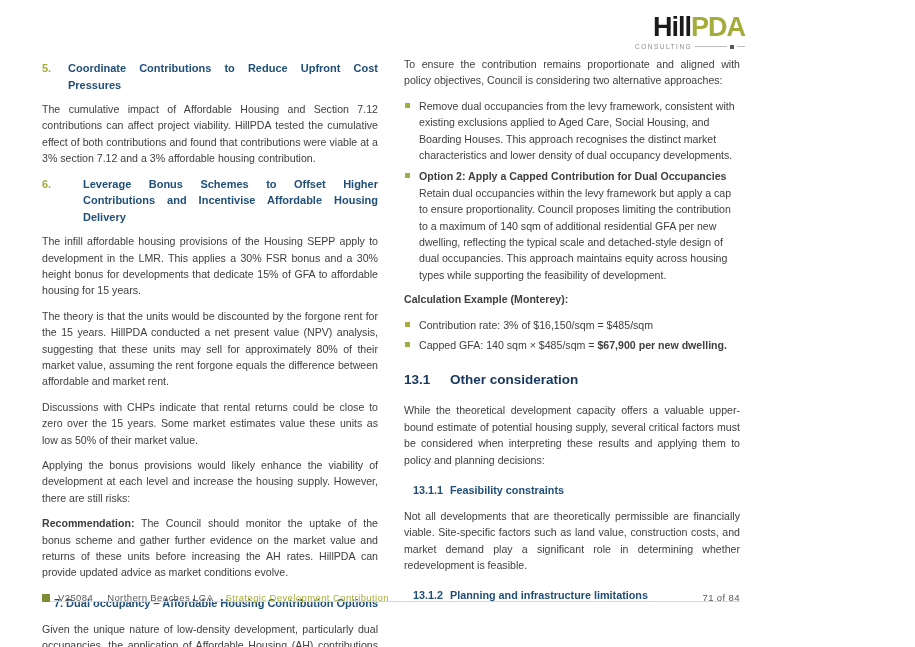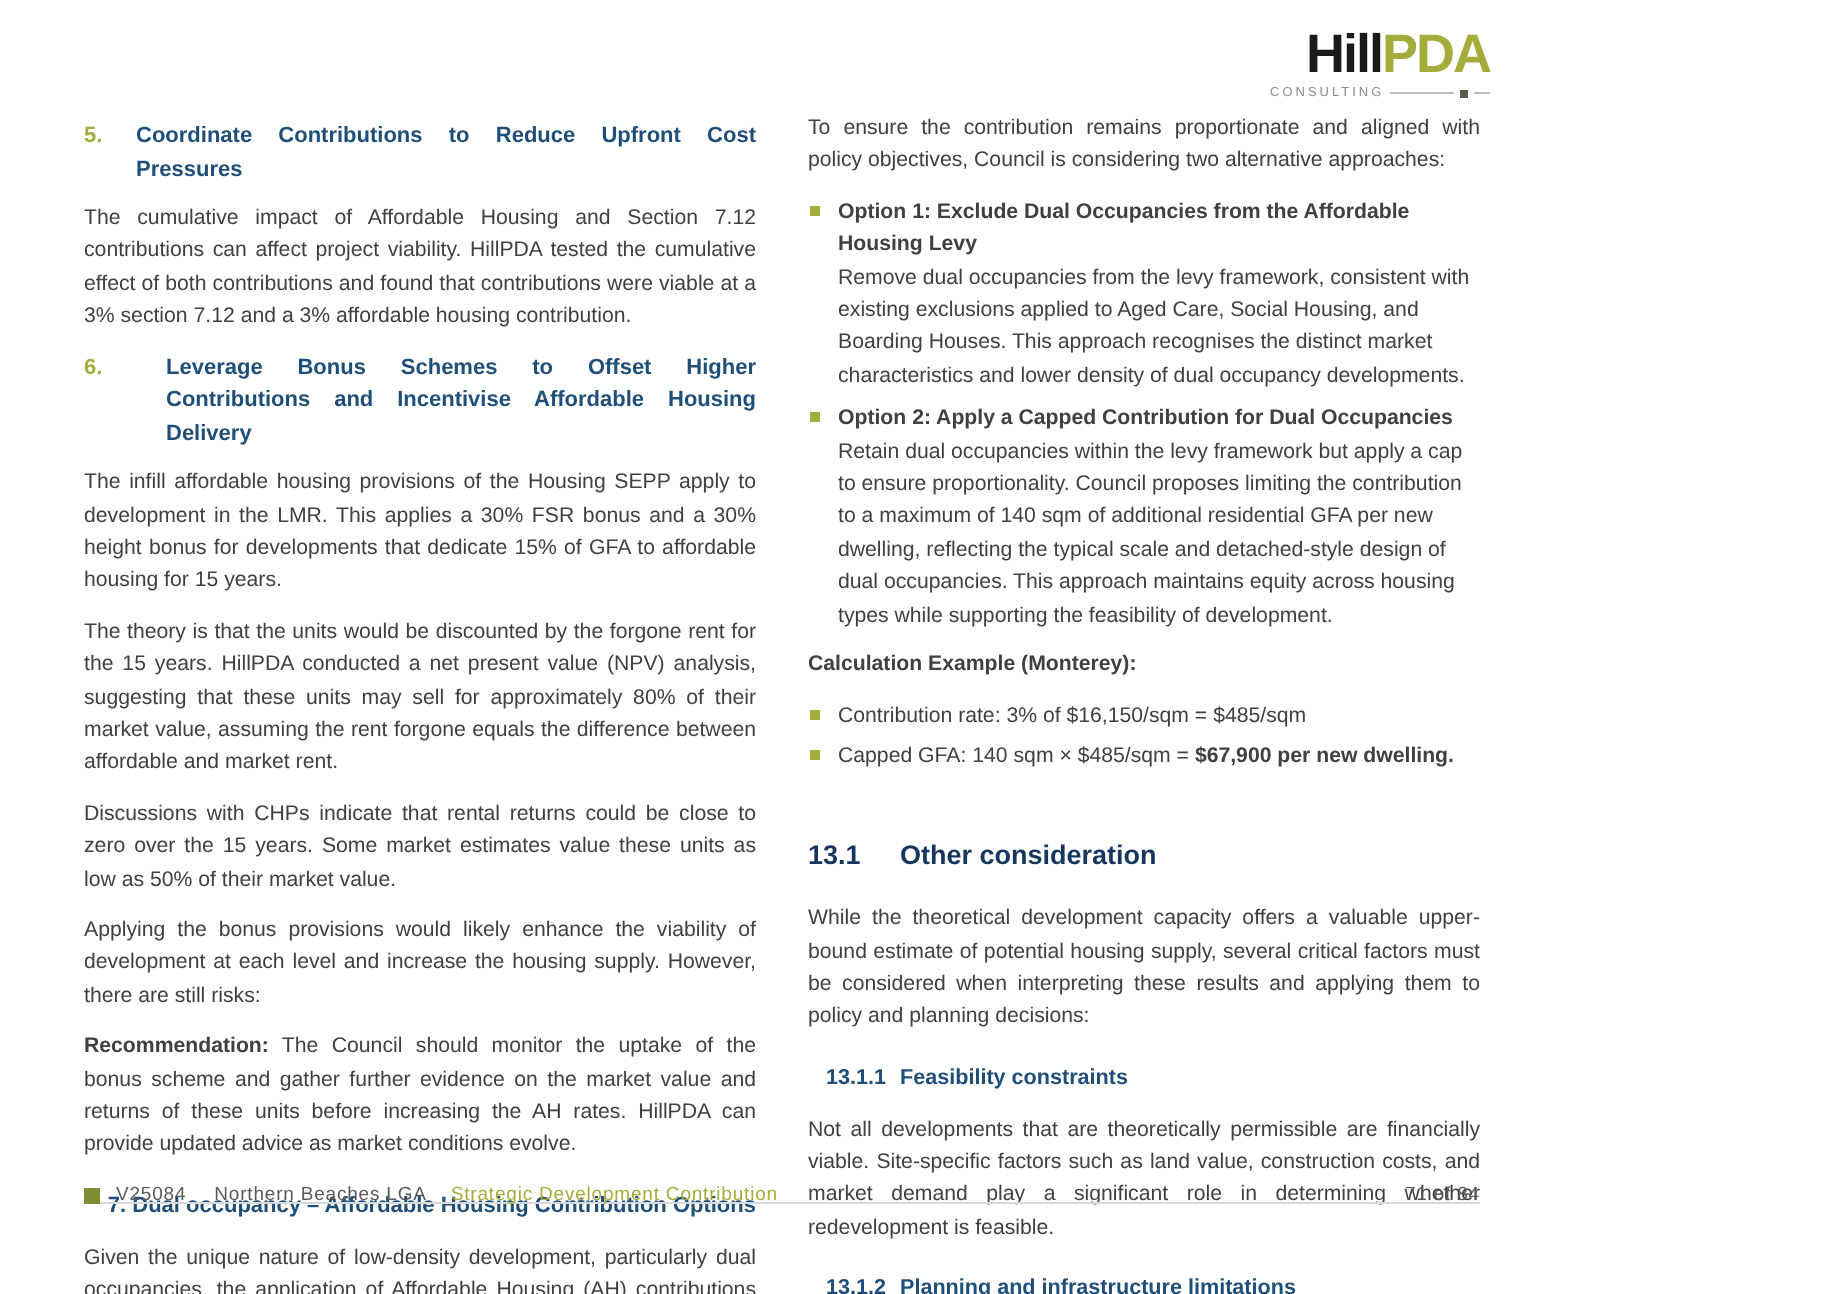--- a/index.html
+++ b/index.html
@@ -67,21 +67,21 @@
   }
   .bullet-item .bi-body { flex: 1; }
   .bullet-item .bi-title { font-weight: bold; }
   .options .bullet-item { margin-bottom: 5px; }
 
   .calc-heading { font-weight: bold; margin: 8px 0 9px 0; }
   .calc-list .bullet-item { margin-bottom: 4px; }
 
   .sec-heading {
     display: flex; color: #17365d; font-weight: bold;
-    font-size: 13.5px; margin: 32px 0 12px 0;
+    font-size: 13.5px; margin: 16px 0 12px 0;
   }
   .sec-heading .num { width: 46px; flex: 0 0 auto; }
 
   .sub-heading {
     display: flex; color: #1f4e79; font-weight: bold;
     font-size: 10.8px; margin: 14px 0 9px 0; padding-left: 9px;
   }
   .sub-heading .num { width: 37px; flex: 0 0 auto; }
 
   .bold { font-weight: bold; }
@@ -149,21 +149,20 @@
     </div>
 
     <div class="col">
 
       <p class="body">To ensure the contribution remains proportionate and aligned with policy objectives, Council is considering two alternative approaches:</p>
 
       <div class="options">
         <div class="bullet-item">
           <span class="sq"></span>
           <div class="bi-body">
-            <div class="bi-title">Option 1: Exclude Dual Occupancies from the Affordable Housing Levy</div>
             <div>Remove dual occupancies from the levy framework, consistent with existing exclusions applied to Aged Care, Social Housing, and Boarding Houses. This approach recognises the distinct market characteristics and lower density of dual occupancy developments.</div>
           </div>
         </div>
         <div class="bullet-item">
           <span class="sq"></span>
           <div class="bi-body">
             <div class="bi-title">Option 2: Apply a Capped Contribution for Dual Occupancies</div>
             <div>Retain dual occupancies within the levy framework but apply a cap to ensure proportionality. Council proposes limiting the contribution to a maximum of 140 sqm of additional residential GFA per new dwelling, reflecting the typical scale and detached-style design of dual occupancies. This approach maintains equity across housing types while supporting the feasibility of development.</div>
           </div>
         </div>

